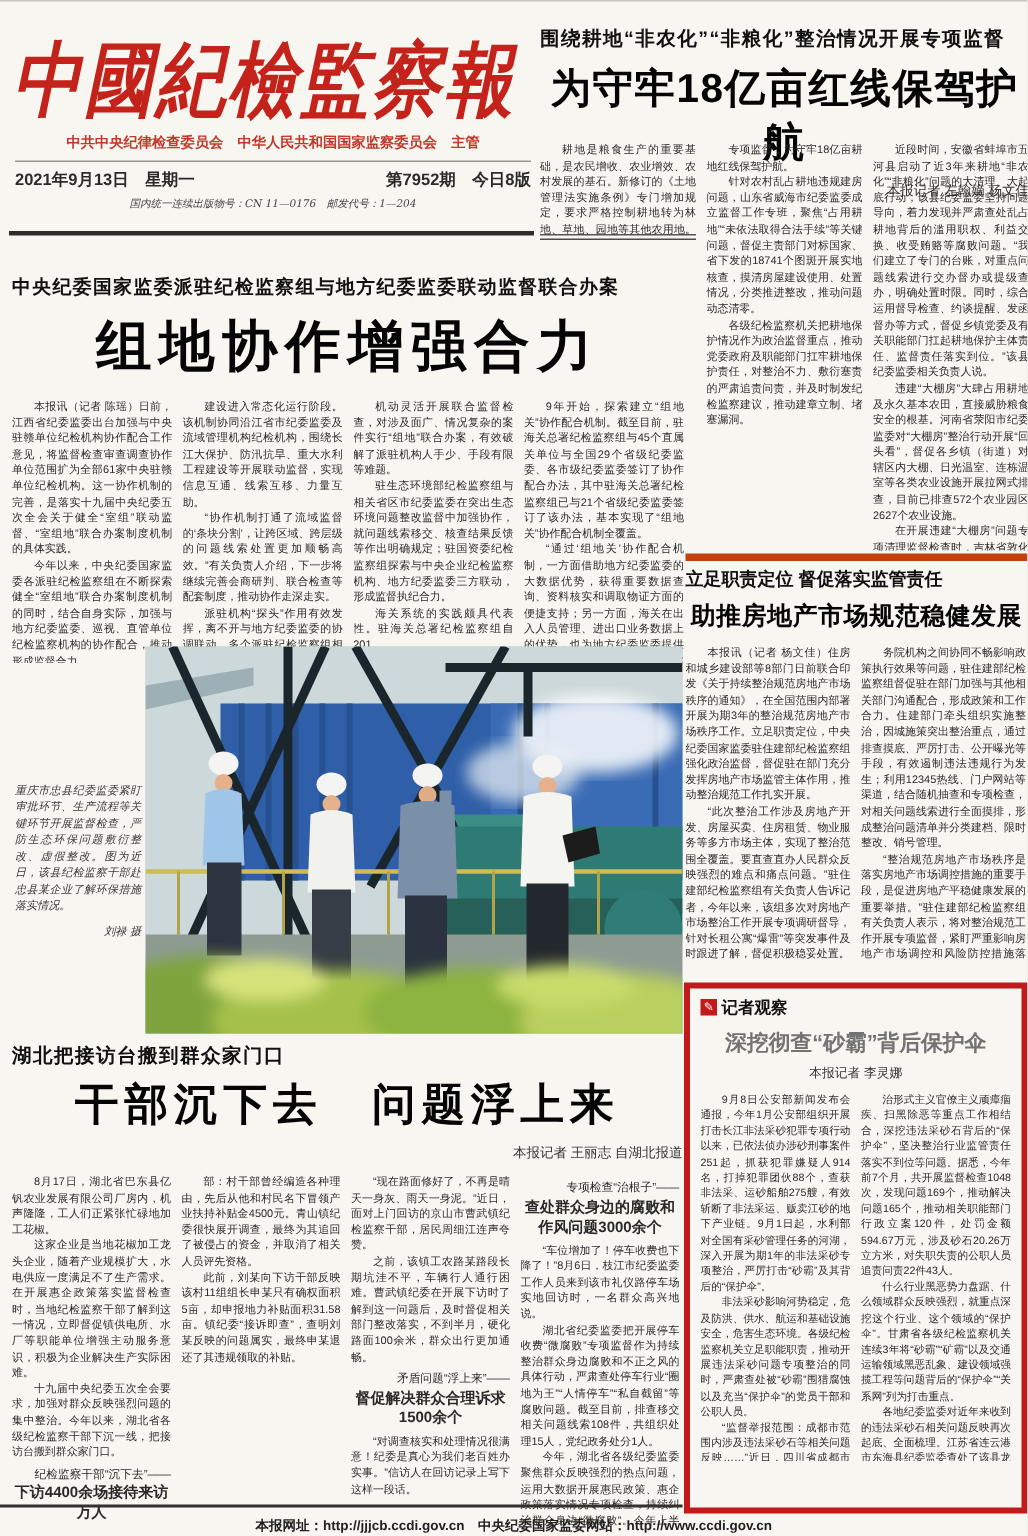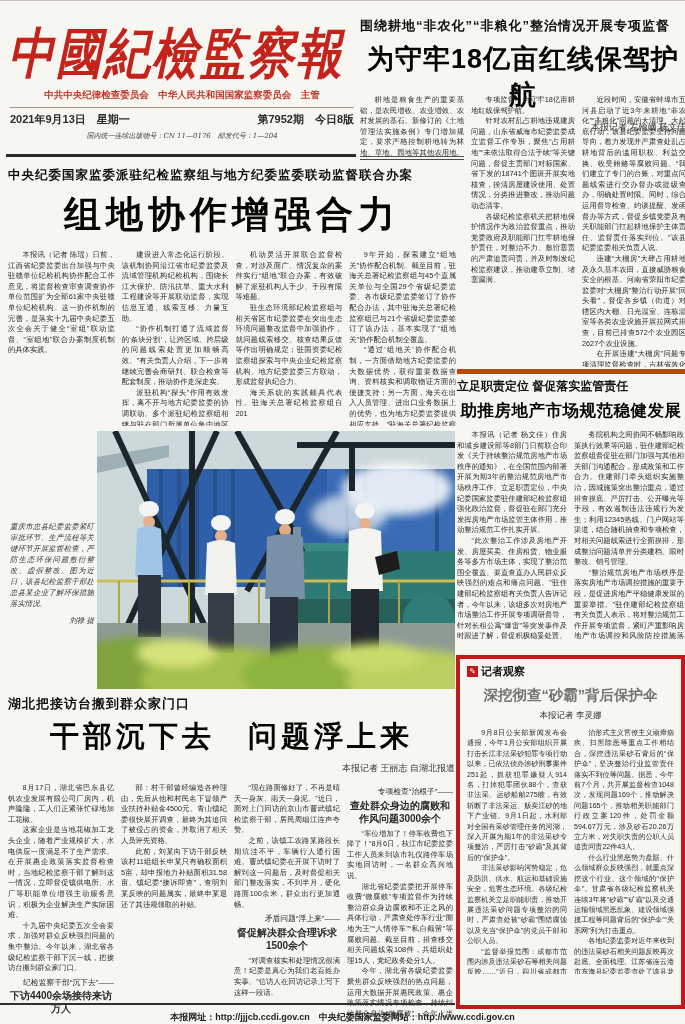--- a/index.html
+++ b/index.html
@@ -30,21 +30,21 @@
         line-height:13px;margin:0 0 4px !important;}
   
   .art-farmland{position:absolute;left:360px;top:16px;width:326px;}
   .art-farmland .kicker{font-size:13px;letter-spacing:1px;}
   .art-farmland .headline{font-size:27px;letter-spacing:1px;margin-top:6px;}
   .art-farmland .byline{margin-top:8px;}
   .farm-cols{position:absolute;left:0;top:78px;width:326px;gap:7px;}
   .farm-col-a{width:104px;height:62px;border-bottom:1px solid #4a4a4a;padding-bottom:2px;}
   .farm-col-tall{width:104px;height:272px;}
   
-  .art-main{position:absolute;left:8px;top:166px;width:448px;}
+  .art-main{position:absolute;left:8px;top:182px;width:448px;}
   .art-main .kicker{font-size:12.5px;letter-spacing:1px;}
   .art-main .headline{font-size:37px;letter-spacing:5px;margin-top:6px;}
   .main-cols{margin-top:10px;gap:7px;}
   .main-col{width:107px;height:176px;}
   
   .photo-caption{position:absolute;left:10px;top:520px;width:84px;height:150px;
         font-family:"DejaVu Serif",serif;font-style:italic;font-size:7.4px;line-height:11px;
         color:#3a3a3a;text-align:justify;}
   .photo-credit{text-align:right;font-style:italic;margin-top:6px;}
   .news-photo{position:absolute;left:97px;top:430px;width:358px;height:258px;background:#b9c6c9;}
@@ -117,20 +117,21 @@
         </div>
     </div>
   </div>
 
   <div class="art-main">
     <div class="kicker">中央纪委国家监委派驻纪检监察组与地方纪委监委联动监督联合办案</div>
     <div class="headline">组地协作增强合力</div>
     <div class="cols main-cols">
       <div class="col main-col">
           <p>本报讯（记者 陈瑶）日前，江西省纪委监委出台加强与中央驻赣单位纪检机构协作配合工作意见，将监督检查审查调查协作单位范围扩为全部61家中央驻赣单位纪检机构。这一协作机制的完善，是落实十九届中央纪委五次全会关于健全“室组”联动监督、“室组地”联合办案制度机制的具体实践。</p>
+          <p>今年以来，中央纪委国家监委各派驻纪检监察组在不断探索健全“室组地”联合办案制度机制的同时，结合自身实际，加强与地方纪委监委、巡视、直管单位纪检监察机构的协作配合，推动形成监督合力。</p>
         </div>
       <div class="col main-col">
           <p>建设进入常态化运行阶段。该机制协同沿江省市纪委监委及流域管理机构纪检机构，围绕长江大保护、防汛抗旱、重大水利工程建设等开展联动监督，实现信息互通、线索互移、力量互助。</p>
           <p>“协作机制打通了流域监督的‘条块分割’，让跨区域、跨层级的问题线索处置更加顺畅高效。”有关负责人介绍，下一步将继续完善会商研判、联合检查等配套制度，推动协作走深走实。</p>
           <p>派驻机构“探头”作用有效发挥，离不开与地方纪委监委的协调联动。多个派驻纪检监察组相继与驻在部门所属单位集中地区的纪委监委建立健全日常沟通、线索移送、措施使用等衔接机制，</p>
         </div>
       <div class="col main-col">
           <p>机动灵活开展联合监督检查，对涉及面广、情况复杂的案件实行“组地”联合办案，有效破解了派驻机构人手少、手段有限等难题。</p>
           <p>驻生态环境部纪检监察组与相关省区市纪委监委在突出生态环境问题整改监督中加强协作，就问题线索移交、核查结果反馈等作出明确规定；驻国资委纪检监察组探索与中央企业纪检监察机构、地方纪委监委三方联动，形成监督执纪合力。</p>
           <p>海关系统的实践颇具代表性。驻海关总署纪检监察组自201</p>

